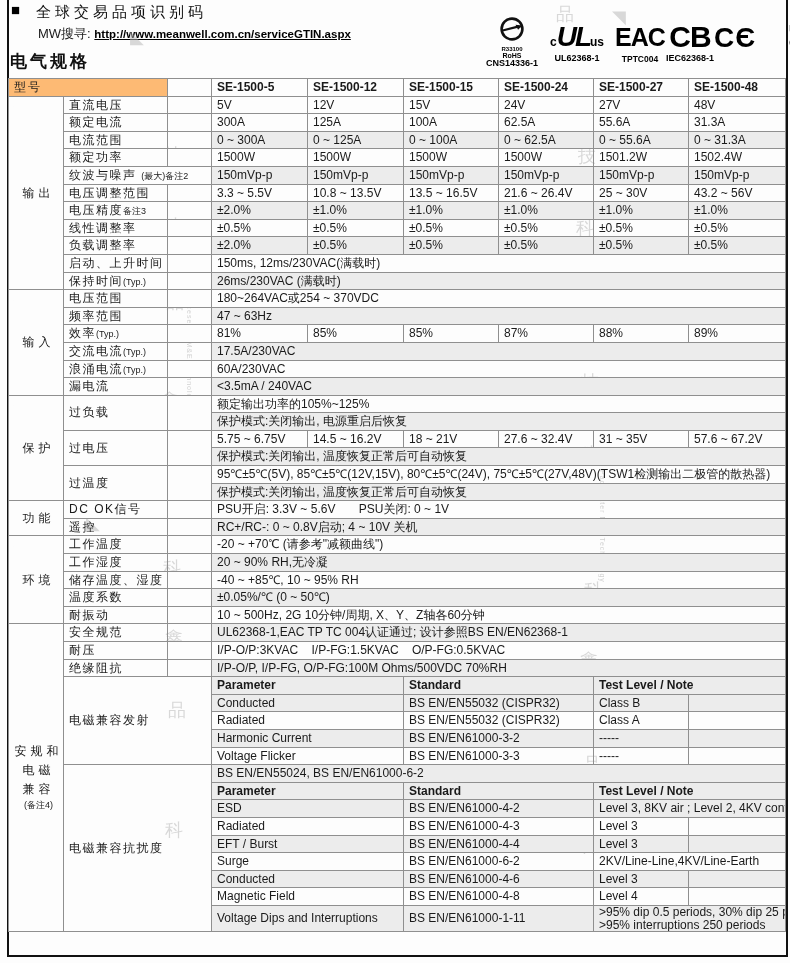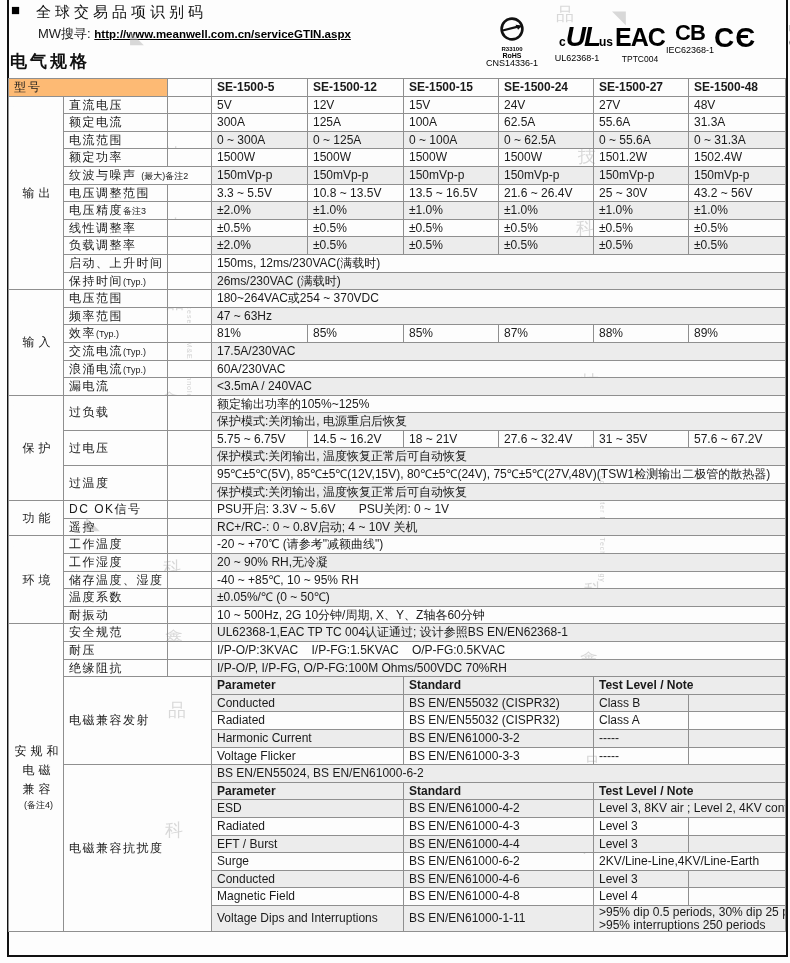--- a/index.html
+++ b/index.html
@@ -12,33 +12,33 @@
 
   
   #gtin-bullet{position:absolute;left:11px;top:1px;font-size:15px;color:#000;}
   #gtin-title{position:absolute;left:36px;top:3px;font-size:15px;letter-spacing:4px;color:#111;}
   #mw-line{position:absolute;left:38px;top:25px;font-size:13px;}
   #mw-url{font-size:11.5px;font-weight:bold;text-decoration:underline;color:#000;letter-spacing:0;}
   #spec-title{position:absolute;left:10px;top:50px;font-size:17px;font-weight:bold;letter-spacing:3px;color:#111;}
 
   
   .cert{position:absolute;text-align:center;color:#000;line-height:1;}
-  .cert .sub{font-size:9px;font-weight:normal;letter-spacing:0;}
+  .cert .sub{font-size:9px;font-weight:bold;letter-spacing:0;}
   #cert-rohs{left:485px;top:16px;width:54px;}
   #cert-rohs .t1{font-size:6px;font-weight:bold;margin-top:1px;}
   #cert-rohs .t2{font-size:7px;font-weight:bold;}
   #cert-ul{left:541px;top:23px;width:72px;}
-  #cert-ul .mark{font-size:28px;font-weight:bold;font-style:italic;letter-spacing:-2px;text-align:right;}
+  #cert-ul .mark{font-size:28px;font-weight:bold;font-style:italic;letter-spacing:-2px;}
   #cert-ul .pre,#cert-ul .suf{font-size:12px;font-weight:bold;font-style:normal;letter-spacing:0;}
   #cert-ul .sub{margin-top:3px;}
   #cert-eac{left:614px;top:25px;width:52px;}
   #cert-eac .mark{font-size:25px;font-weight:900;letter-spacing:-1px;transform:scaleY(1.05);display:inline-block;}
   #cert-eac .sub{margin-top:5px;font-size:8.5px;}
   #cert-cb{left:664px;top:22px;width:52px;}
-  #cert-cb .mark{font-size:22px;font-weight:900;letter-spacing:-1px;}
+  #cert-cb .mark{font-size:30px;font-weight:900;letter-spacing:-1px;}
   #cert-cb .sub{margin-top:2px;}
   #cert-ce{left:714px;top:24px;width:42px;}
   #cert-ce .mark{font-size:28px;font-weight:bold;letter-spacing:1px;}
   #cert-ukca{left:757px;top:23px;width:30px;}
   #cert-ukca div{font-size:13px;font-weight:900;letter-spacing:1px;margin-left:16px;}
 
   
   .wm{position:absolute;color:#b5b5b5;opacity:.5;font-size:18px;z-index:0;pointer-events:none;}
   .wmr{writing-mode:vertical-rl;font-size:7px;letter-spacing:1px;opacity:.6;}
 

